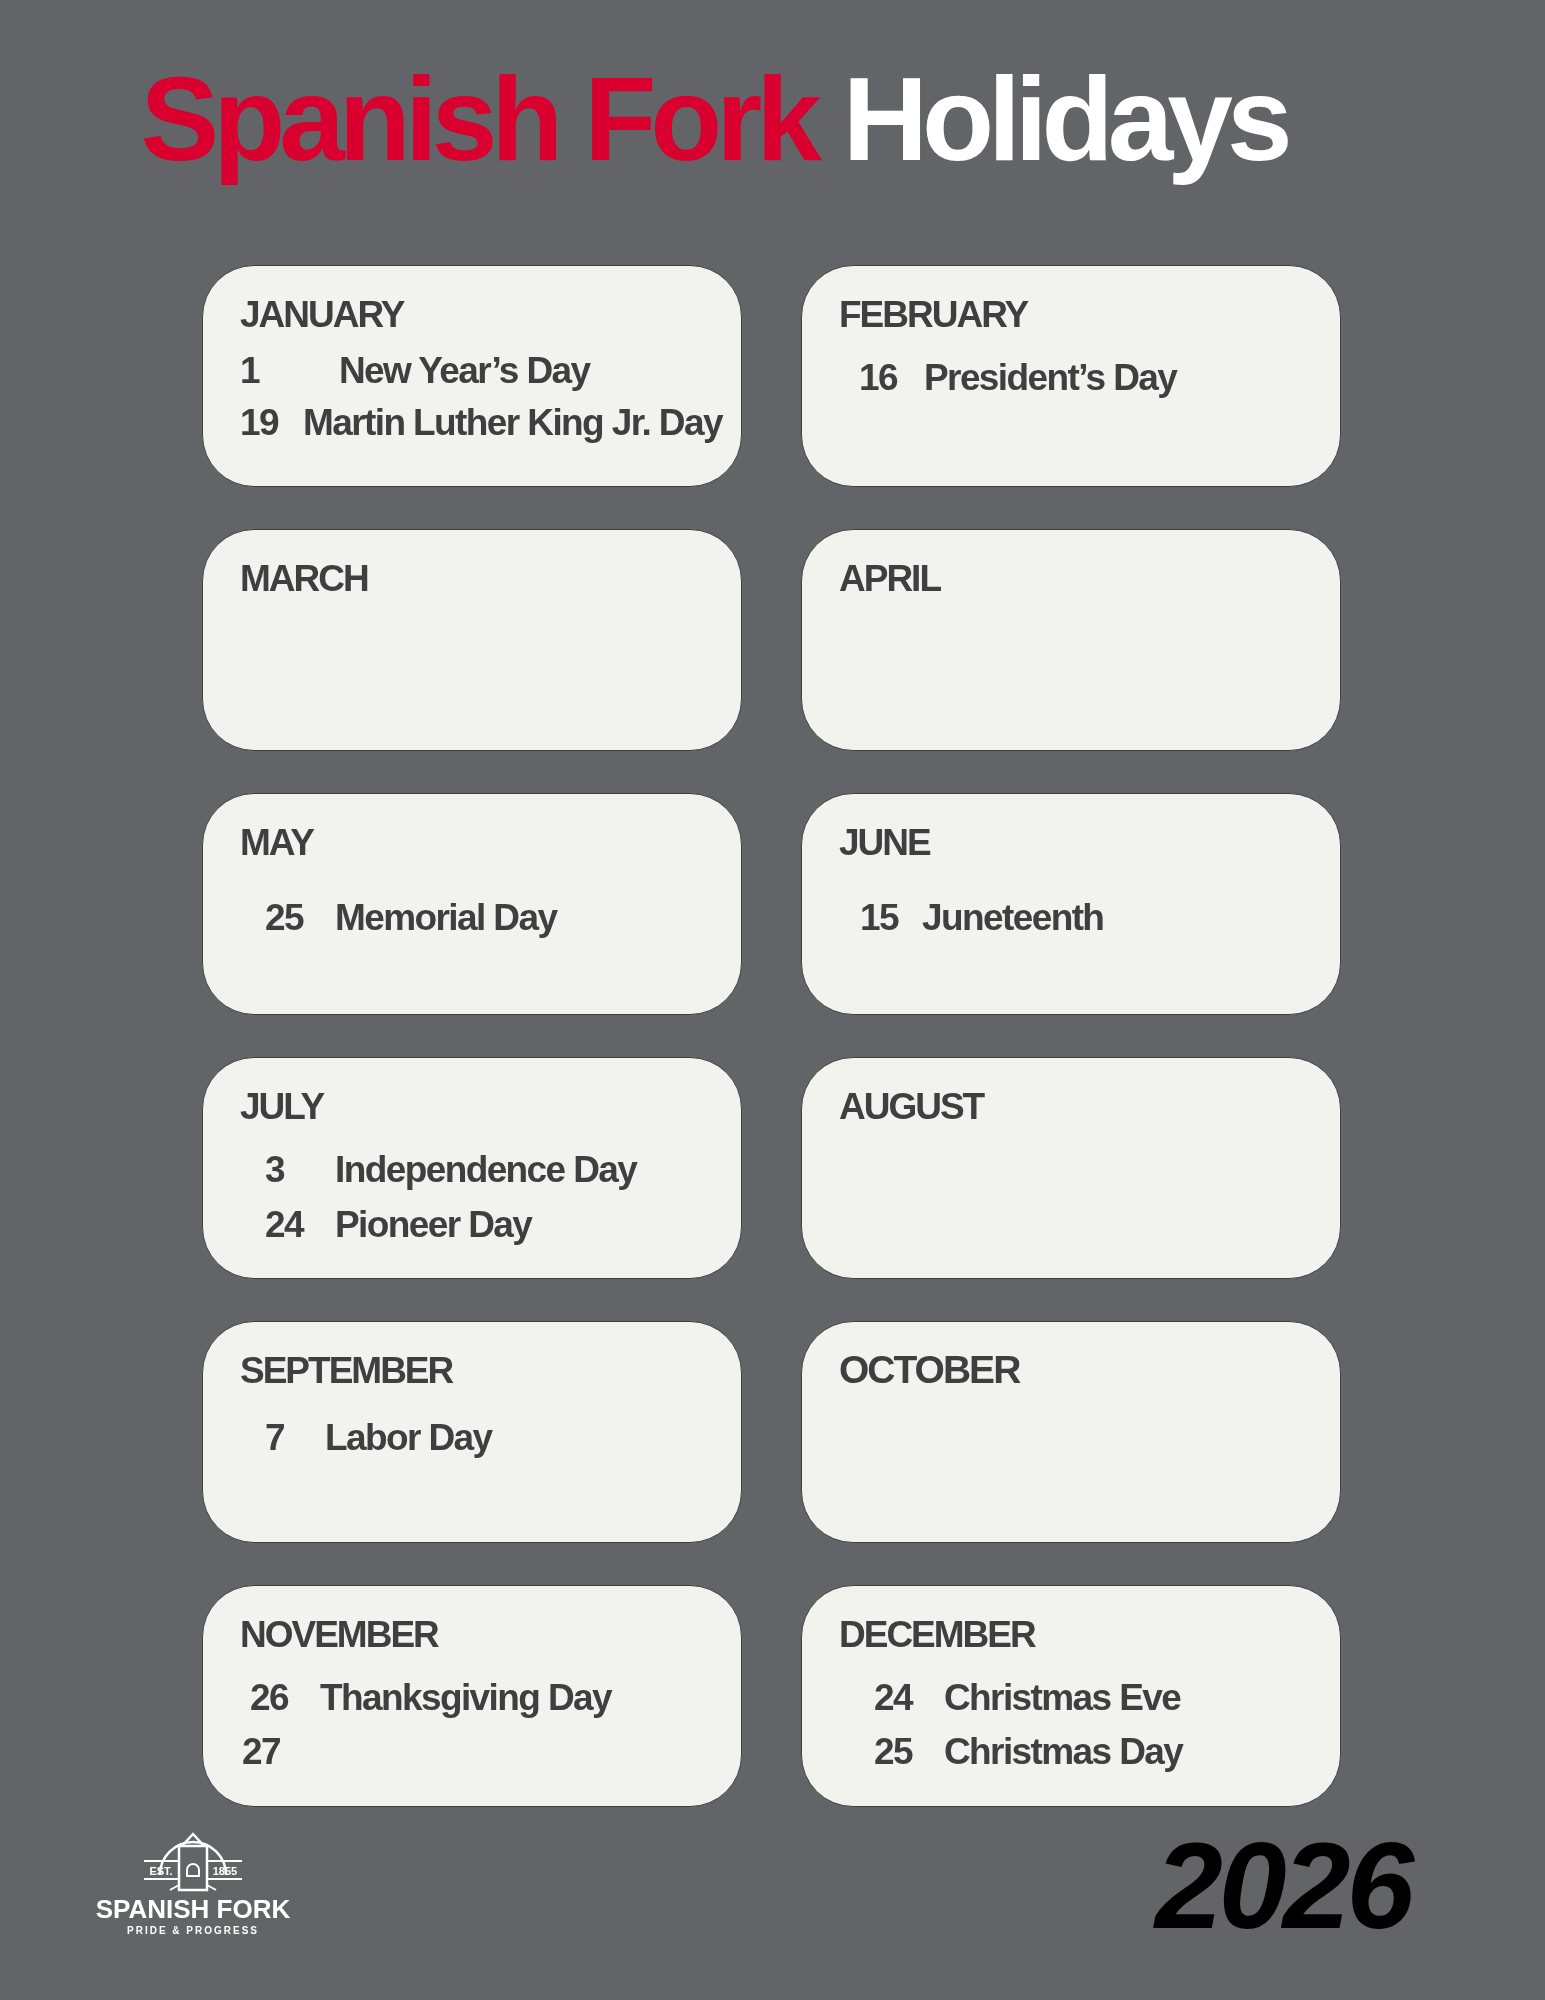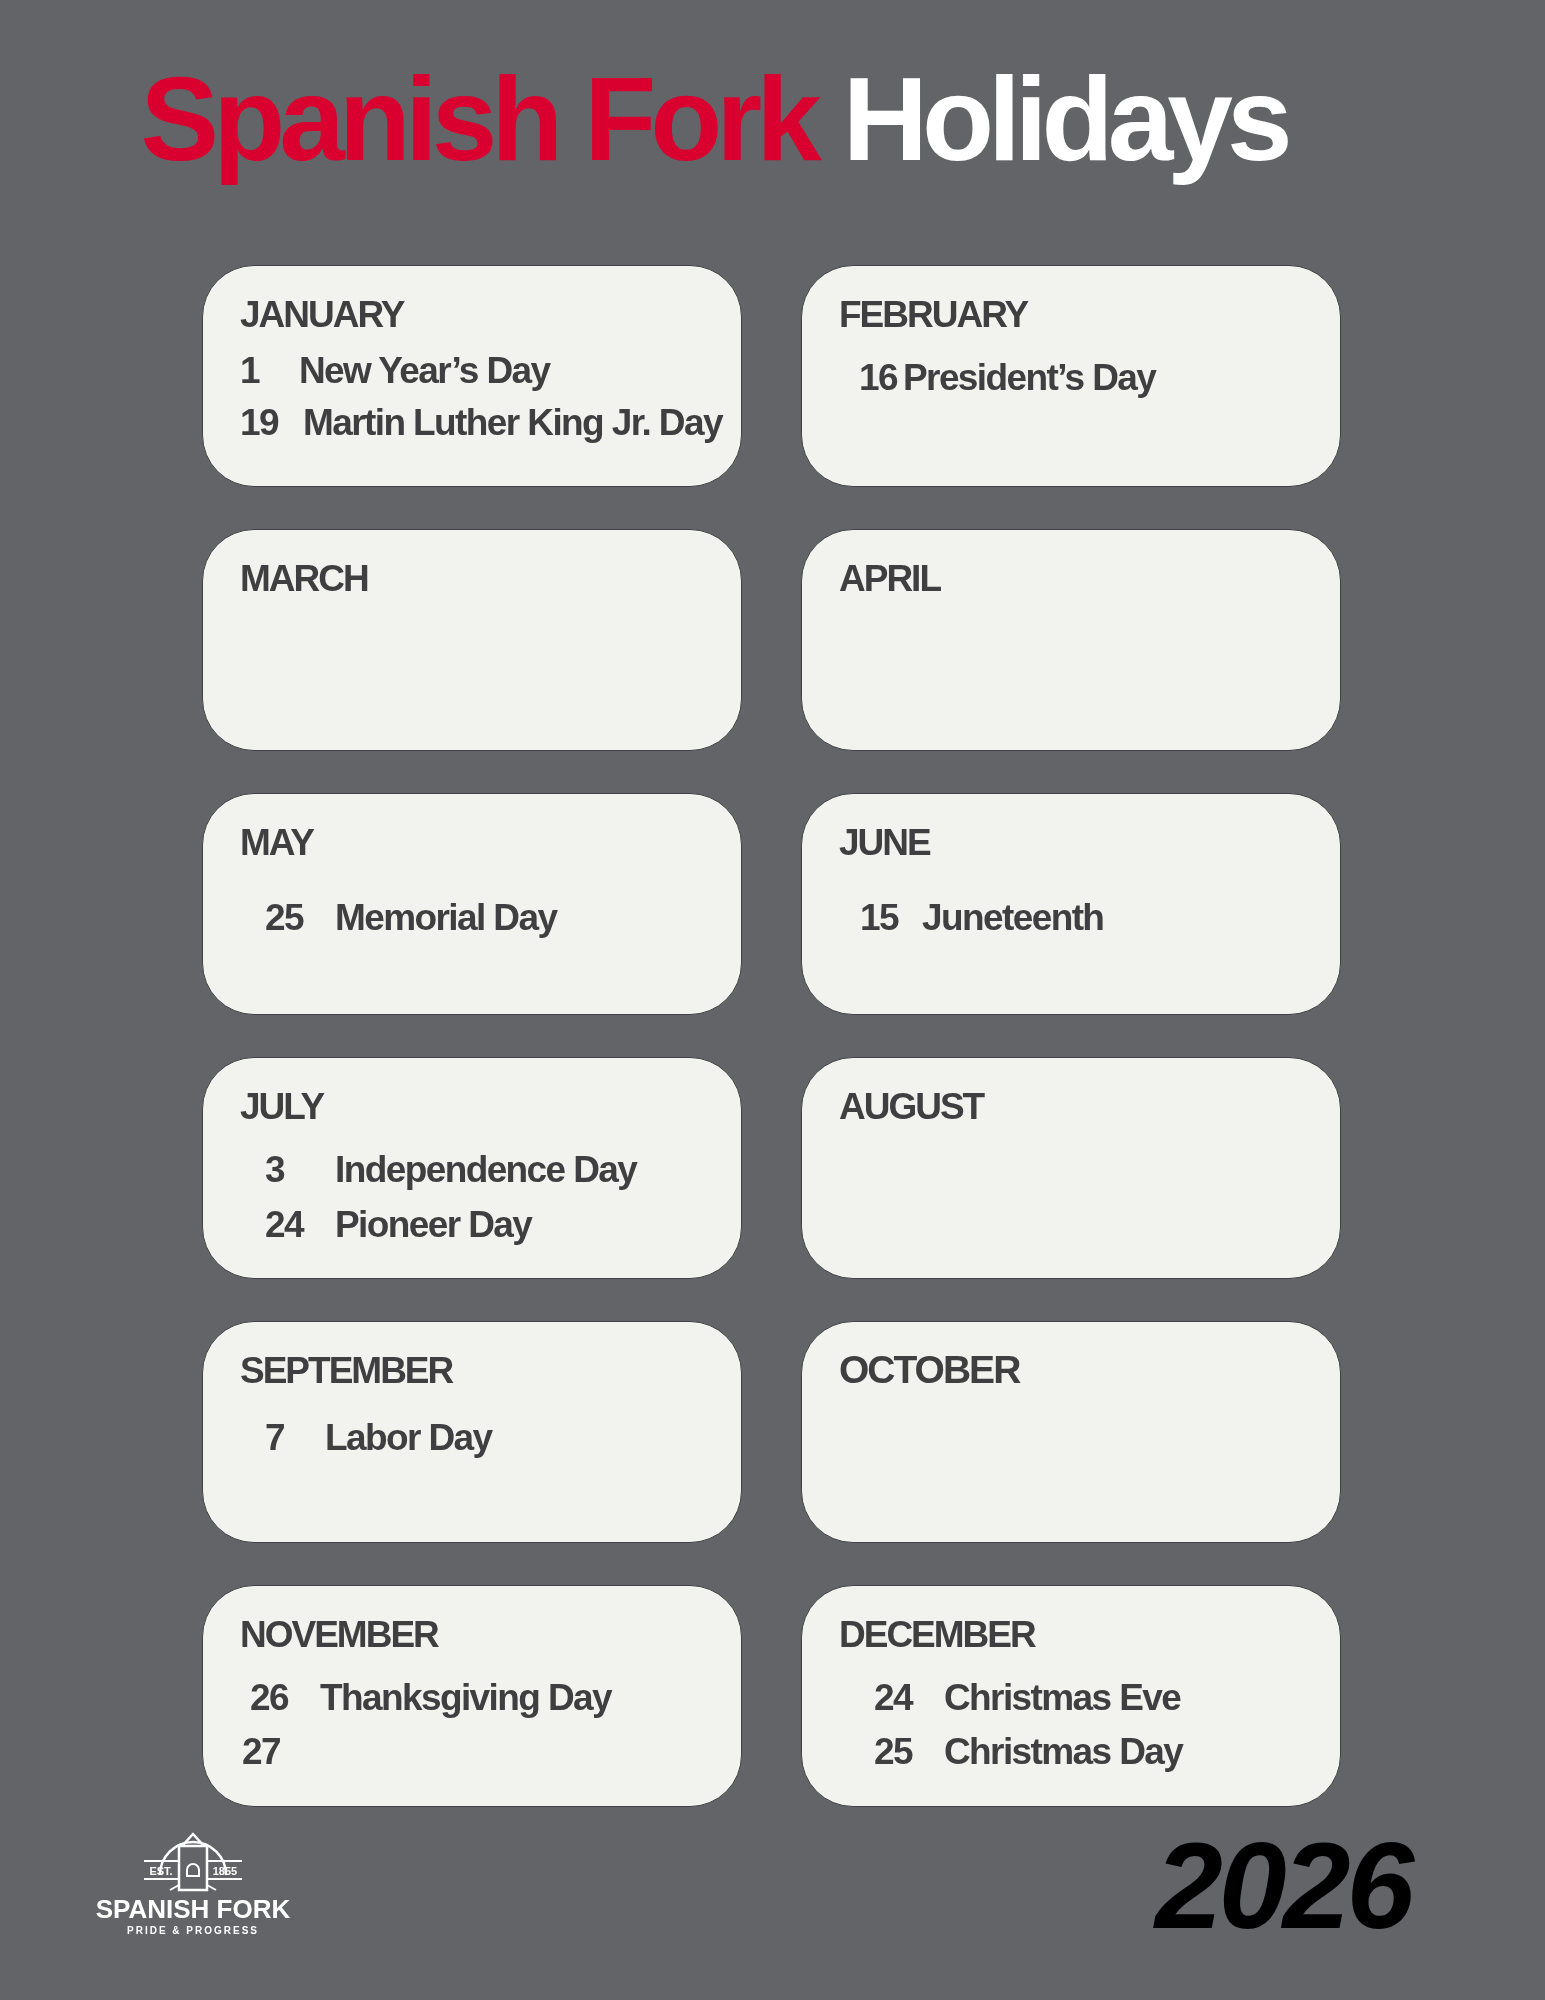--- a/index.html
+++ b/index.html
@@ -34,26 +34,26 @@
 </head>
 <body>
 
 <div class="title">
   <span class="red">Spanish Fork</span>
   <span class="white">Holidays</span>
 </div>
 
 <div class="card" style="left:202px;top:265px">
   <div class="month">JANUARY</div>
-  <div class="hol" style="left:37px;top:84px"><span class="day">1</span><span style="margin-left:59px">New Year’s Day</span></div>
+  <div class="hol" style="left:37px;top:84px"><span class="day">1</span><span style="margin-left:99px">New Year’s Day</span></div>
   <div class="hol" style="left:37px;top:136px"><span class="day">19</span><span style="margin-left:63px">Martin Luther King Jr. Day</span></div>
 </div>
 <div class="card" style="left:801px;top:265px">
   <div class="month">FEBRUARY</div>
-  <div class="hol" style="left:57px;top:91px"><span class="day">16</span><span style="margin-left:44px">President’s Day</span></div>
+  <div class="hol" style="left:57px;top:91px"><span class="day">16</span><span style="margin-left:65px">President’s Day</span></div>
 </div>
 
 <div class="card" style="left:202px;top:529px">
   <div class="month">MARCH</div>
 </div>
 <div class="card" style="left:801px;top:529px">
   <div class="month">APRIL</div>
 </div>
 
 <div class="card" style="left:202px;top:793px">

